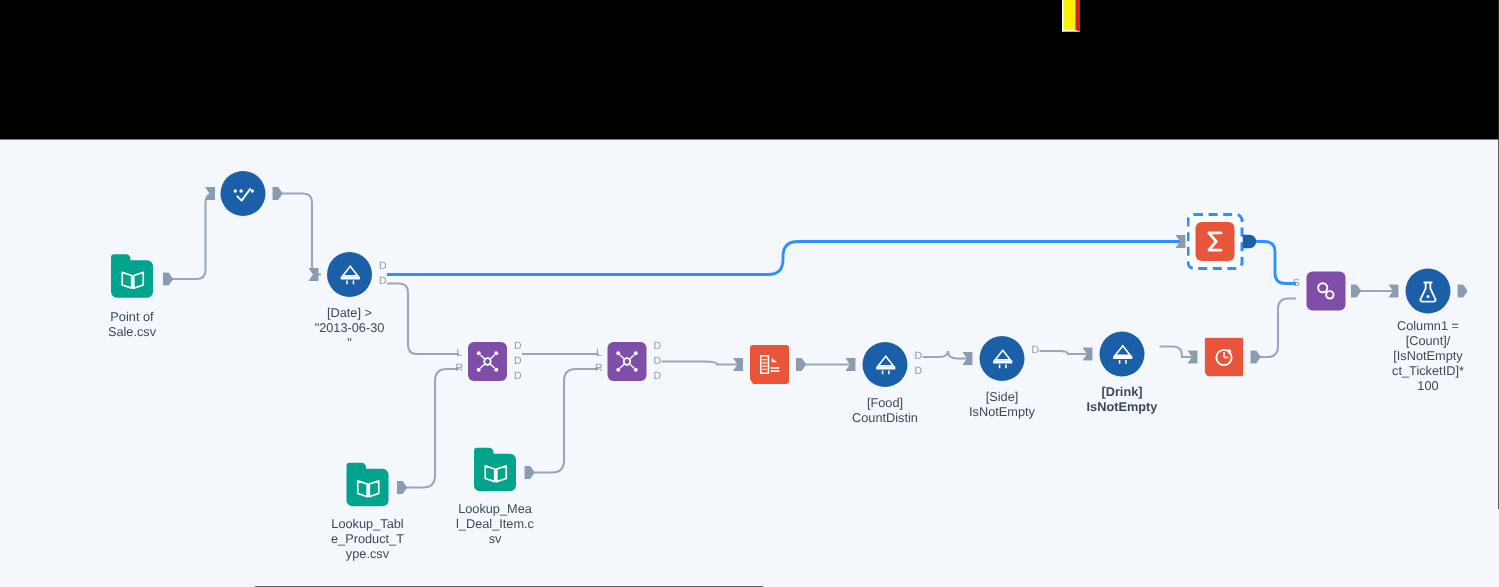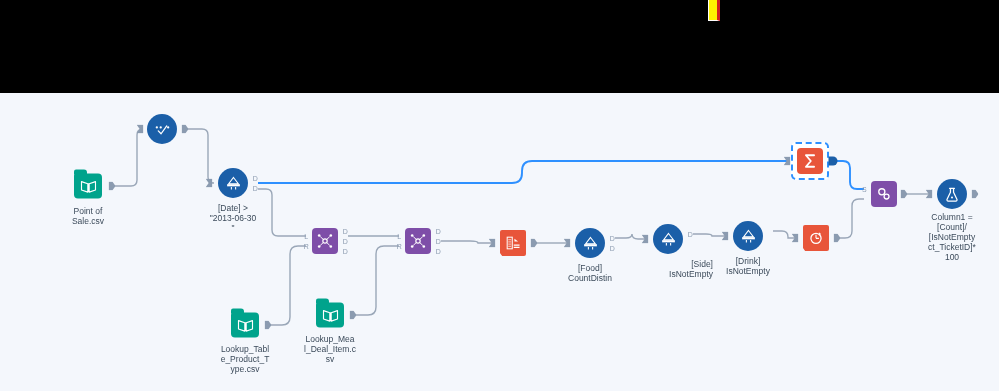--- a/index.html
+++ b/index.html
@@ -322,36 +322,36 @@
     <div class="port" style="left:612px;top:155px;">D</div>
 
     <div class="node">
       <div class="shape circle" style="left:668px;top:146px;">
         <svg width="17" height="15" viewBox="0 0 24 21" aria-hidden="true">
           <path d="M12 2 L19 11 L5 11 Z" fill="none" stroke="#ffffff" stroke-width="1.5"></path>
           <rect x="3" y="11.5" width="18" height="3" fill="#ffffff"></rect>
           <path d="M9 15.5 L9 19 M15 15.5 L15 19" stroke="#ffffff" stroke-width="1.5"></path>
         </svg>
       </div>
-      <div class="nlabel" style="left:668px;top:166px;width:90px;text-align:right;">[Side]
+      <div class="nlabel" style="left:668px;top:166px;width:90px;">[Side]
 IsNotEmpty</div>
     </div>
     <div class="nub in" style="position:absolute;left:645px;top:146px;"></div>
     <div class="port" style="left:690px;top:141px;">D</div>
     <div class="port" style="left:690px;top:151px;"></div>
 
     <div class="node">
       <div class="shape circle" style="left:748px;top:143px;">
         <svg width="17" height="15" viewBox="0 0 24 21" aria-hidden="true">
           <path d="M12 2 L19 11 L5 11 Z" fill="none" stroke="#ffffff" stroke-width="1.5"></path>
           <rect x="3" y="11.5" width="18" height="3" fill="#ffffff"></rect>
           <path d="M9 15.5 L9 19 M15 15.5 L15 19" stroke="#ffffff" stroke-width="1.5"></path>
         </svg>
       </div>
-      <div class="nlabel" style="left:748px;top:163px;width:90px;">[Drink]
+      <div class="nlabel" style="left:748px;top:163px;width:90px;font-weight:bold;">[Drink]
 IsNotEmpty</div>
     </div>
     <div class="nub in" style="position:absolute;left:725px;top:143px;"></div>
     <div class="port" style="left:770px;top:138px;"></div>
     <div class="port" style="left:770px;top:148px;"></div>
 
     <div class="node">
       <div class="shape orange-flag" style="left:816px;top:145px;">
         <svg width="16" height="16" viewBox="0 0 22 22" aria-hidden="true">
           <circle cx="11" cy="11.5" r="7" fill="none" stroke="#ffffff" stroke-width="1.7"></circle>

